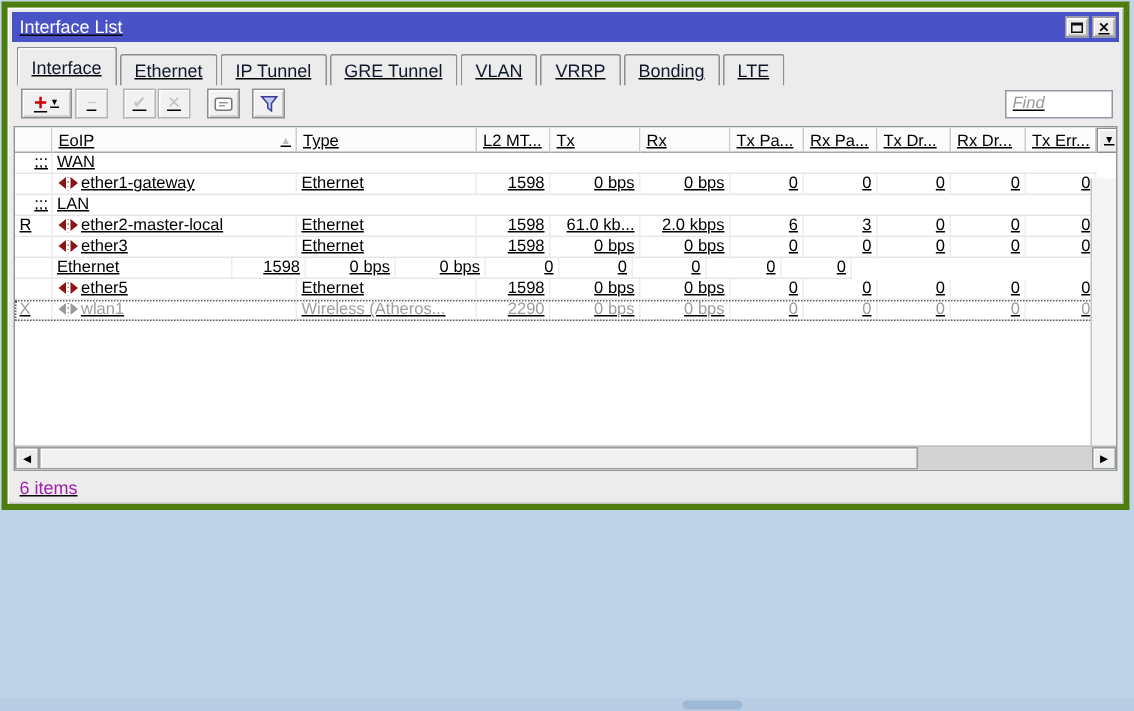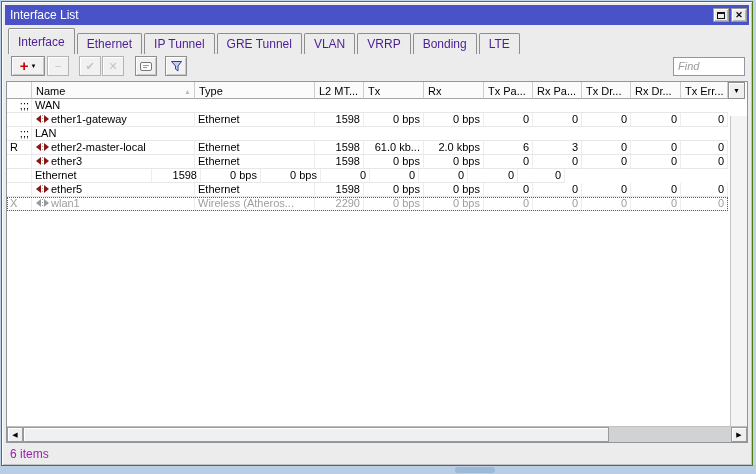--- a/index.html
+++ b/index.html
@@ -7,24 +7,24 @@
   body {
     width:756px; height:474px; position:relative; overflow:hidden;
     background:#bfd3e8;
     font-family:"Liberation Sans", sans-serif;
     -webkit-font-smoothing:antialiased;
   }
   .desktop-strip { position:absolute; left:0; right:0; bottom:0; height:9px; background:#b9cee4; }
   .desktop-thumb { position:absolute; left:455px; bottom:1px; width:40px; height:6px; background:#9db9d6; border-radius:3px; }
 
   .window {
-    position:absolute; left:1px; top:1px; width:752px; height:465px;
-    background:#ececec; border:1px solid #4d7c0f;
+    position:absolute; left:1px; top:1px; width:752px; height:339px;
+    background:#ececec; border:4px solid #4d7c0f;
     box-shadow: inset 1px 1px 0 #ffffff, inset -1px -1px 0 #c2c2c2;
-    padding:3px; display:flex; flex-direction:column;
+    padding:3px; display:flex; flex-direction:column;text-decoration:underline;
   }
 
   
   .titlebar {
     height:20px; background:#4a52c8; color:#fff; display:flex; align-items:center;
     padding:0 2px 0 5px; font-size:12px; flex:0 0 auto;
   }
   .titlebar .title { flex:1 1 auto; }
   .tb-btn {
     width:16px; height:14px; margin-left:2px; background:#ececec;
@@ -32,21 +32,21 @@
     display:flex; align-items:center; justify-content:center; font-size:8px; color:#000; cursor:default;
   }
   .restore-glyph { width:8px; height:7px; border:1px solid #111; border-top-width:2px; background:#ececec; }
   .close-glyph { font-weight:bold; font-size:9px; line-height:1; }
 
   
   .tabs { display:flex; align-items:flex-end; height:29px; padding-left:3px; flex:0 0 auto; }
   .tab {
     height:21px; padding:0 9px; margin-right:2px; display:flex; align-items:center;
     background:#ececec; border:1px solid #8e8e8e; border-bottom:none;
-    border-radius:2px 2px 0 0; font-size:12px; color:#4c1d95; cursor:default; white-space:nowrap;
+    border-radius:2px 2px 0 0; font-size:12px; color:#0f172a; cursor:default; white-space:nowrap;
   }
   .tab.active { height:26px; box-shadow: inset 1px 1px 0 #fafafa; }
 
   
   .toolbar { display:flex; align-items:center; height:27px; padding:0 4px 3px 5px; flex:0 0 auto; }
   .tbtn {
     height:20px; width:22px; background:#f1f1f1; border:1px solid #8f8f8f;
     box-shadow: inset 1px 1px 0 #fff, inset -1px -1px 0 #c9c9c9;
     display:flex; align-items:center; justify-content:center; font-size:11px; cursor:default;
   }
@@ -207,21 +207,21 @@
     <input class="find-box" type="text" placeholder="Find" style="">
   </div>
 
   <div class="panel">
 
     <div class="thead">
       <div class="th c-flag">
           <span></span>
         </div>
       <div class="th c-name">
-        <span>Name</span>
+        <span>EoIP</span>
         <span class="sort-ind">▲</span>
       </div>
       <div class="th c-type">
           <span>Type</span>
         </div>
       <div class="th c-l2">
           <span>L2 MT...</span>
         </div>
       <div class="th c-tx">
           <span>Tx</span>

